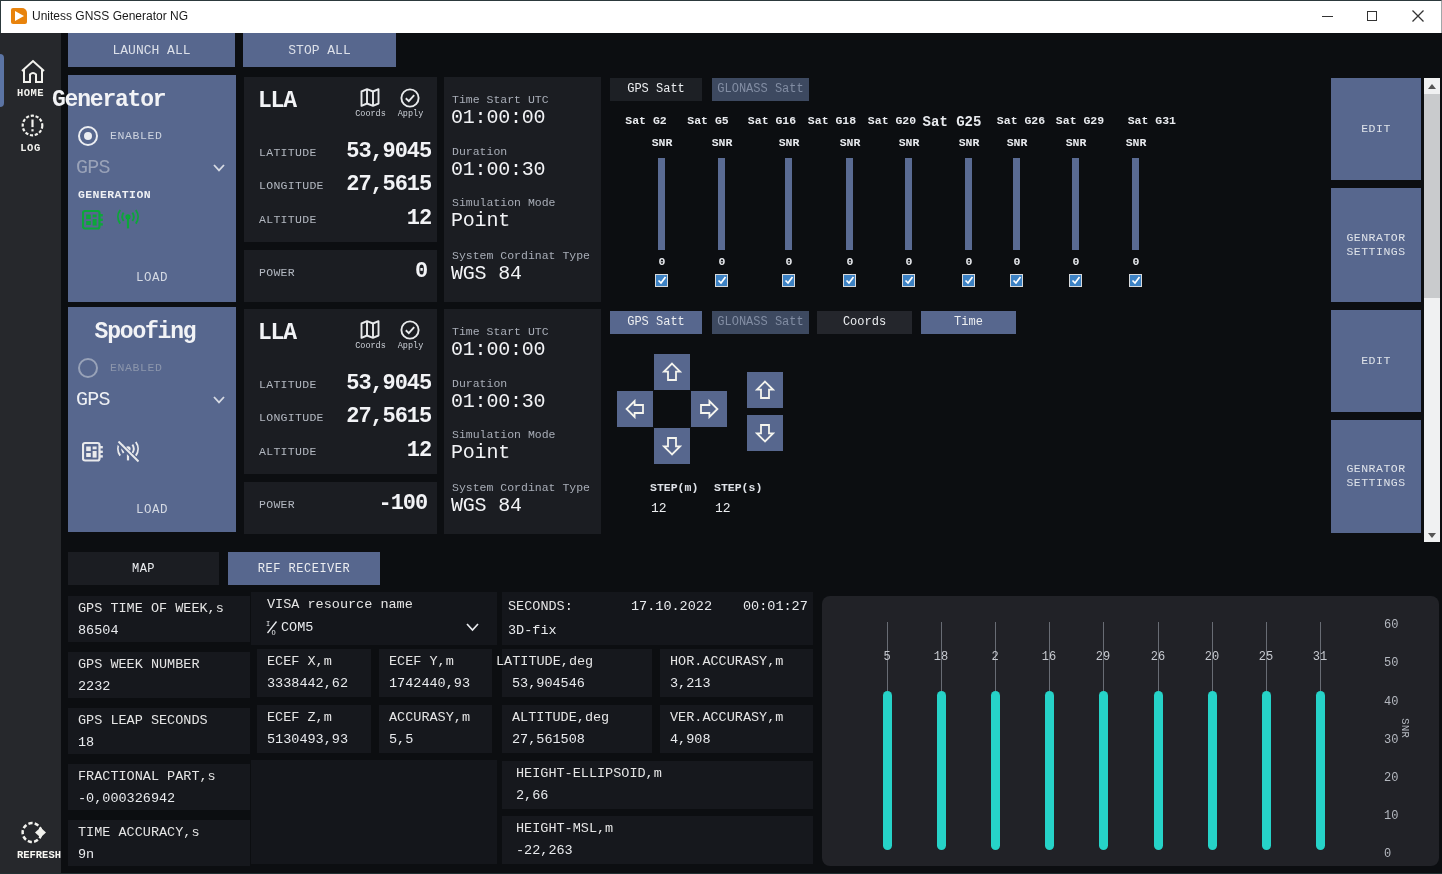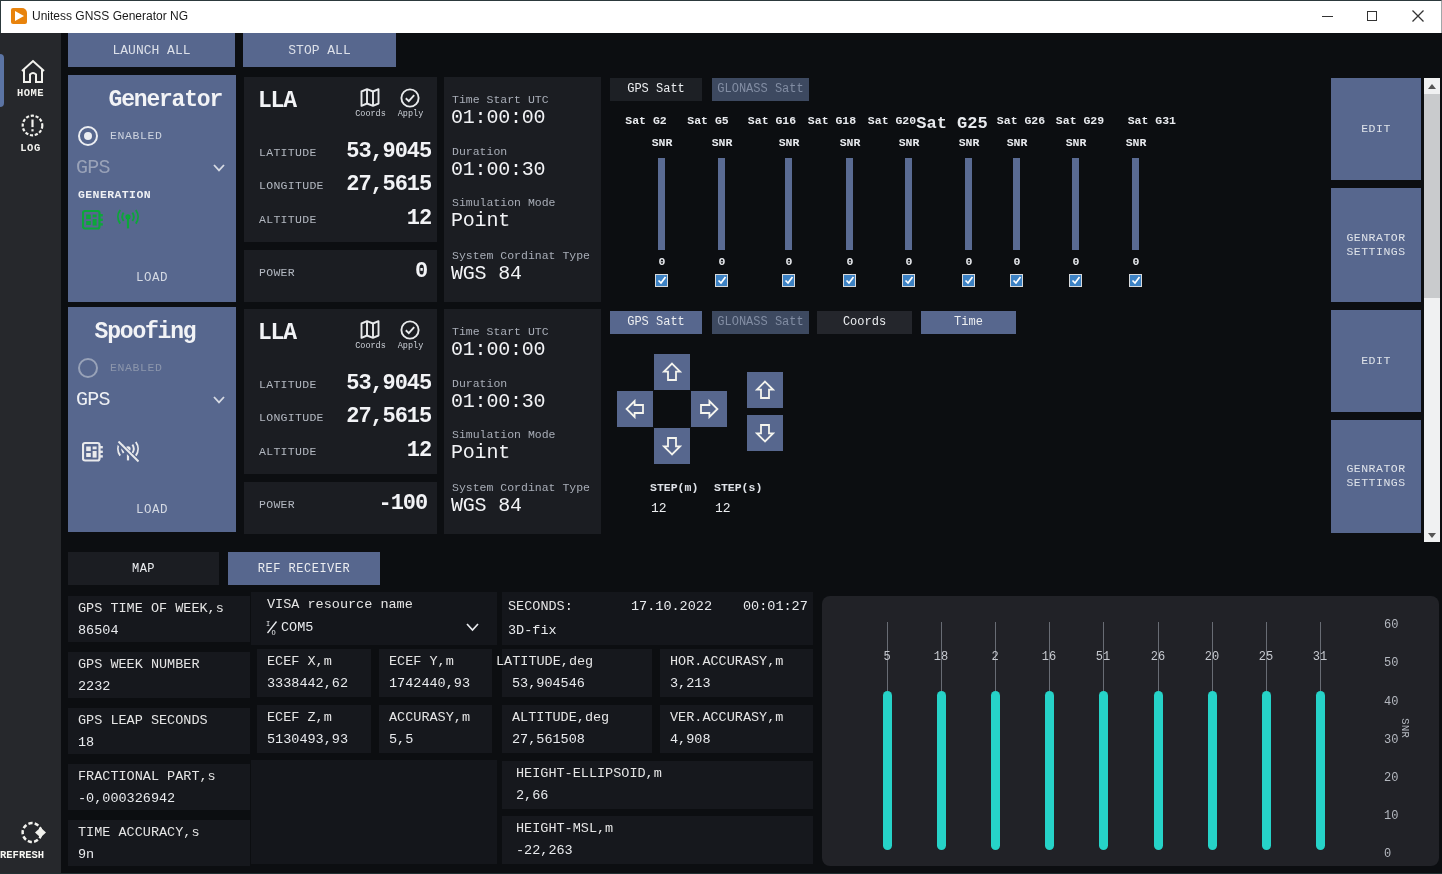--- a/index.html
+++ b/index.html
@@ -42,29 +42,29 @@
 <circle cx="11.5" cy="11.5" r="9.8" stroke="#f1f1ed" stroke-width="2.2" stroke-dasharray="3.2 1.7"></circle>
 <rect x="10.4" y="5.5" width="2.2" height="7.6" fill="#f1f1ed"></rect>
 <rect x="10.4" y="15.2" width="2.2" height="2.2" fill="#f1f1ed"></rect>
 </svg>
 <div class="abs" style="left:0;top:142px;width:61px;text-align:center;color:#f1f1ed;font-size:10.5px;font-weight:bold;letter-spacing:.5px">LOG</div>
 
 <svg class="abs" style="left:20px;top:820px" width="27" height="26" viewBox="0 0 27 26" fill="none">
 <circle cx="12" cy="12.5" r="9.4" stroke="#f1f1ed" stroke-width="2.5" stroke-dasharray="4.2 2.2" transform="rotate(12 12 12.5)"></circle>
 <polygon points="15,12.5 20.5,7.5 26,12.5 20.5,17.5" fill="#f1f1ed"></polygon>
 </svg>
-<div class="abs" style="left:0;top:849px;width:61px;text-align:left;color:#f6f6f2;font-size:10.5px;font-weight:bold">REFRESH</div>
+<div class="abs" style="left:0;top:849px;width:61px;text-align:right;color:#f6f6f2;font-size:10.5px;font-weight:bold">REFRESH</div>
 
 <div class="abs blue" style="left:68px;top:33px;width:167px;height:34px"></div>
 <div class="abs btxt" style="left:68px;top:43px;width:167px;text-align:center">LAUNCH ALL</div>
 <div class="abs blue" style="left:243px;top:33px;width:153px;height:34px"></div>
 <div class="abs btxt" style="left:243px;top:43px;width:153px;text-align:center">STOP ALL</div>
 
 <div class="abs blue" style="left:68px;top:75px;width:168px;height:227px"></div>
-<div class="abs title" style="left:68px;top:89px;width:154px;text-align:right">Generator</div>
+<div class="abs title" style="left:52px;top:89px;width:154px;text-align:left">Generator</div>
 <div class="abs" style="left:78px;top:126px;width:20px;height:20px;border-radius:50%;border:2.4px solid #eceef2"></div>
 <div class="abs" style="left:84px;top:132px;width:8px;height:8px;border-radius:50%;background:#eceef2"></div>
 <div class="abs" style="left:110px;top:129px;font-size:11.5px;color:#ccd2de;letter-spacing:.6px">ENABLED</div>
 <div class="abs" style="left:76px;top:158px;font-size:20px;color:#99a2b8;letter-spacing:-0.7px;line-height:1">GPS</div>
 <svg class="abs" style="left:213px;top:164px" width="12" height="8" viewBox="0 0 12 8" fill="none">
     <path d="M1,1 L6,6.4 L11,1" stroke="#d7dbe4" stroke-width="1.8"></path>
   </svg>
 <div class="abs" style="left:78px;top:188px;font-size:11.5px;font-weight:bold;color:#eef0f4;letter-spacing:.4px">GENERATION</div>
 <svg class="abs" style="left:82px;top:209px" width="21" height="22" viewBox="0 0 21 22" fill="none">
 <rect x="1" y="2" width="16.5" height="17.5" rx="2" stroke="#0ca73a" stroke-width="2.2"></rect>
@@ -219,21 +219,21 @@
 
 <div class="abs" style="left:856px;top:114px;width:72px;text-align:center;font-size:11.5px;font-weight:bold;color:#e8eaee">Sat G20</div>
 <div class="abs" style="left:869px;top:136px;width:80px;text-align:center;font-size:11.5px;font-weight:bold;color:#e8eaee">SNR</div>
 <div class="abs" style="left:905px;top:158px;width:7px;height:92px;background:#5a6b93"></div>
 <div class="abs" style="left:869px;top:255px;width:80px;text-align:center;font-size:11.5px;font-weight:bold;color:#e8eaee">0</div>
 <div class="abs" style="left:902px;top:274px;width:13px;height:13px;background:#3d82c4;border:1.5px solid #d7d9db"></div>
 <svg class="abs" style="left:904px;top:276px" width="10" height="9" viewBox="0 0 10 9">
     <path d="M1.5,4.5 L4,7 L8.5,1" stroke="#fff" stroke-width="1.7" fill="none"></path>
   </svg>
 
-<div class="abs" style="left:916px;top:114px;width:72px;text-align:center;font-size:17px;font-weight:bold;color:#e8eaee">Sat G25</div>
+<div class="abs" style="left:916px;top:114px;width:72px;text-align:center;font-size:14px;font-weight:bold;color:#e8eaee">Sat G25</div>
 <div class="abs" style="left:929px;top:136px;width:80px;text-align:center;font-size:11.5px;font-weight:bold;color:#e8eaee">SNR</div>
 <div class="abs" style="left:965px;top:158px;width:7px;height:92px;background:#5a6b93"></div>
 <div class="abs" style="left:929px;top:255px;width:80px;text-align:center;font-size:11.5px;font-weight:bold;color:#e8eaee">0</div>
 <div class="abs" style="left:962px;top:274px;width:13px;height:13px;background:#3d82c4;border:1.5px solid #d7d9db"></div>
 <svg class="abs" style="left:964px;top:276px" width="10" height="9" viewBox="0 0 10 9">
     <path d="M1.5,4.5 L4,7 L8.5,1" stroke="#fff" stroke-width="1.7" fill="none"></path>
   </svg>
 
 <div class="abs" style="left:985px;top:114px;width:72px;text-align:center;font-size:11.5px;font-weight:bold;color:#e8eaee">Sat G26</div>
 <div class="abs" style="left:977px;top:136px;width:80px;text-align:center;font-size:11.5px;font-weight:bold;color:#e8eaee">SNR</div>
@@ -397,21 +397,21 @@
 <div class="abs" style="left:941px;top:622px;width:1px;height:69px;background:#686c74"></div>
 <div class="abs" style="left:921px;top:650px;width:40px;text-align:center;font-size:12px;color:#c6c9cf">18</div>
 <div class="abs" style="left:937px;top:691px;width:9px;height:159px;background:#26d3c8;border-radius:4.5px"></div>
 <div class="abs" style="left:995px;top:622px;width:1px;height:69px;background:#686c74"></div>
 <div class="abs" style="left:975px;top:650px;width:40px;text-align:center;font-size:12px;color:#c6c9cf">2</div>
 <div class="abs" style="left:991px;top:691px;width:9px;height:159px;background:#26d3c8;border-radius:4.5px"></div>
 <div class="abs" style="left:1049px;top:622px;width:1px;height:69px;background:#686c74"></div>
 <div class="abs" style="left:1029px;top:650px;width:40px;text-align:center;font-size:12px;color:#c6c9cf">16</div>
 <div class="abs" style="left:1045px;top:691px;width:9px;height:159px;background:#26d3c8;border-radius:4.5px"></div>
 <div class="abs" style="left:1103px;top:622px;width:1px;height:69px;background:#686c74"></div>
-<div class="abs" style="left:1083px;top:650px;width:40px;text-align:center;font-size:12px;color:#c6c9cf">51</div>
+<div class="abs" style="left:1083px;top:650px;width:40px;text-align:center;font-size:12px;color:#c6c9cf">29</div>
 <div class="abs" style="left:1099px;top:691px;width:9px;height:159px;background:#26d3c8;border-radius:4.5px"></div>
 <div class="abs" style="left:1158px;top:622px;width:1px;height:69px;background:#686c74"></div>
 <div class="abs" style="left:1138px;top:650px;width:40px;text-align:center;font-size:12px;color:#c6c9cf">26</div>
 <div class="abs" style="left:1154px;top:691px;width:9px;height:159px;background:#26d3c8;border-radius:4.5px"></div>
 <div class="abs" style="left:1212px;top:622px;width:1px;height:69px;background:#686c74"></div>
 <div class="abs" style="left:1192px;top:650px;width:40px;text-align:center;font-size:12px;color:#c6c9cf">20</div>
 <div class="abs" style="left:1208px;top:691px;width:9px;height:159px;background:#26d3c8;border-radius:4.5px"></div>
 <div class="abs" style="left:1266px;top:622px;width:1px;height:69px;background:#686c74"></div>
 <div class="abs" style="left:1246px;top:650px;width:40px;text-align:center;font-size:12px;color:#c6c9cf">25</div>
 <div class="abs" style="left:1262px;top:691px;width:9px;height:159px;background:#26d3c8;border-radius:4.5px"></div>

